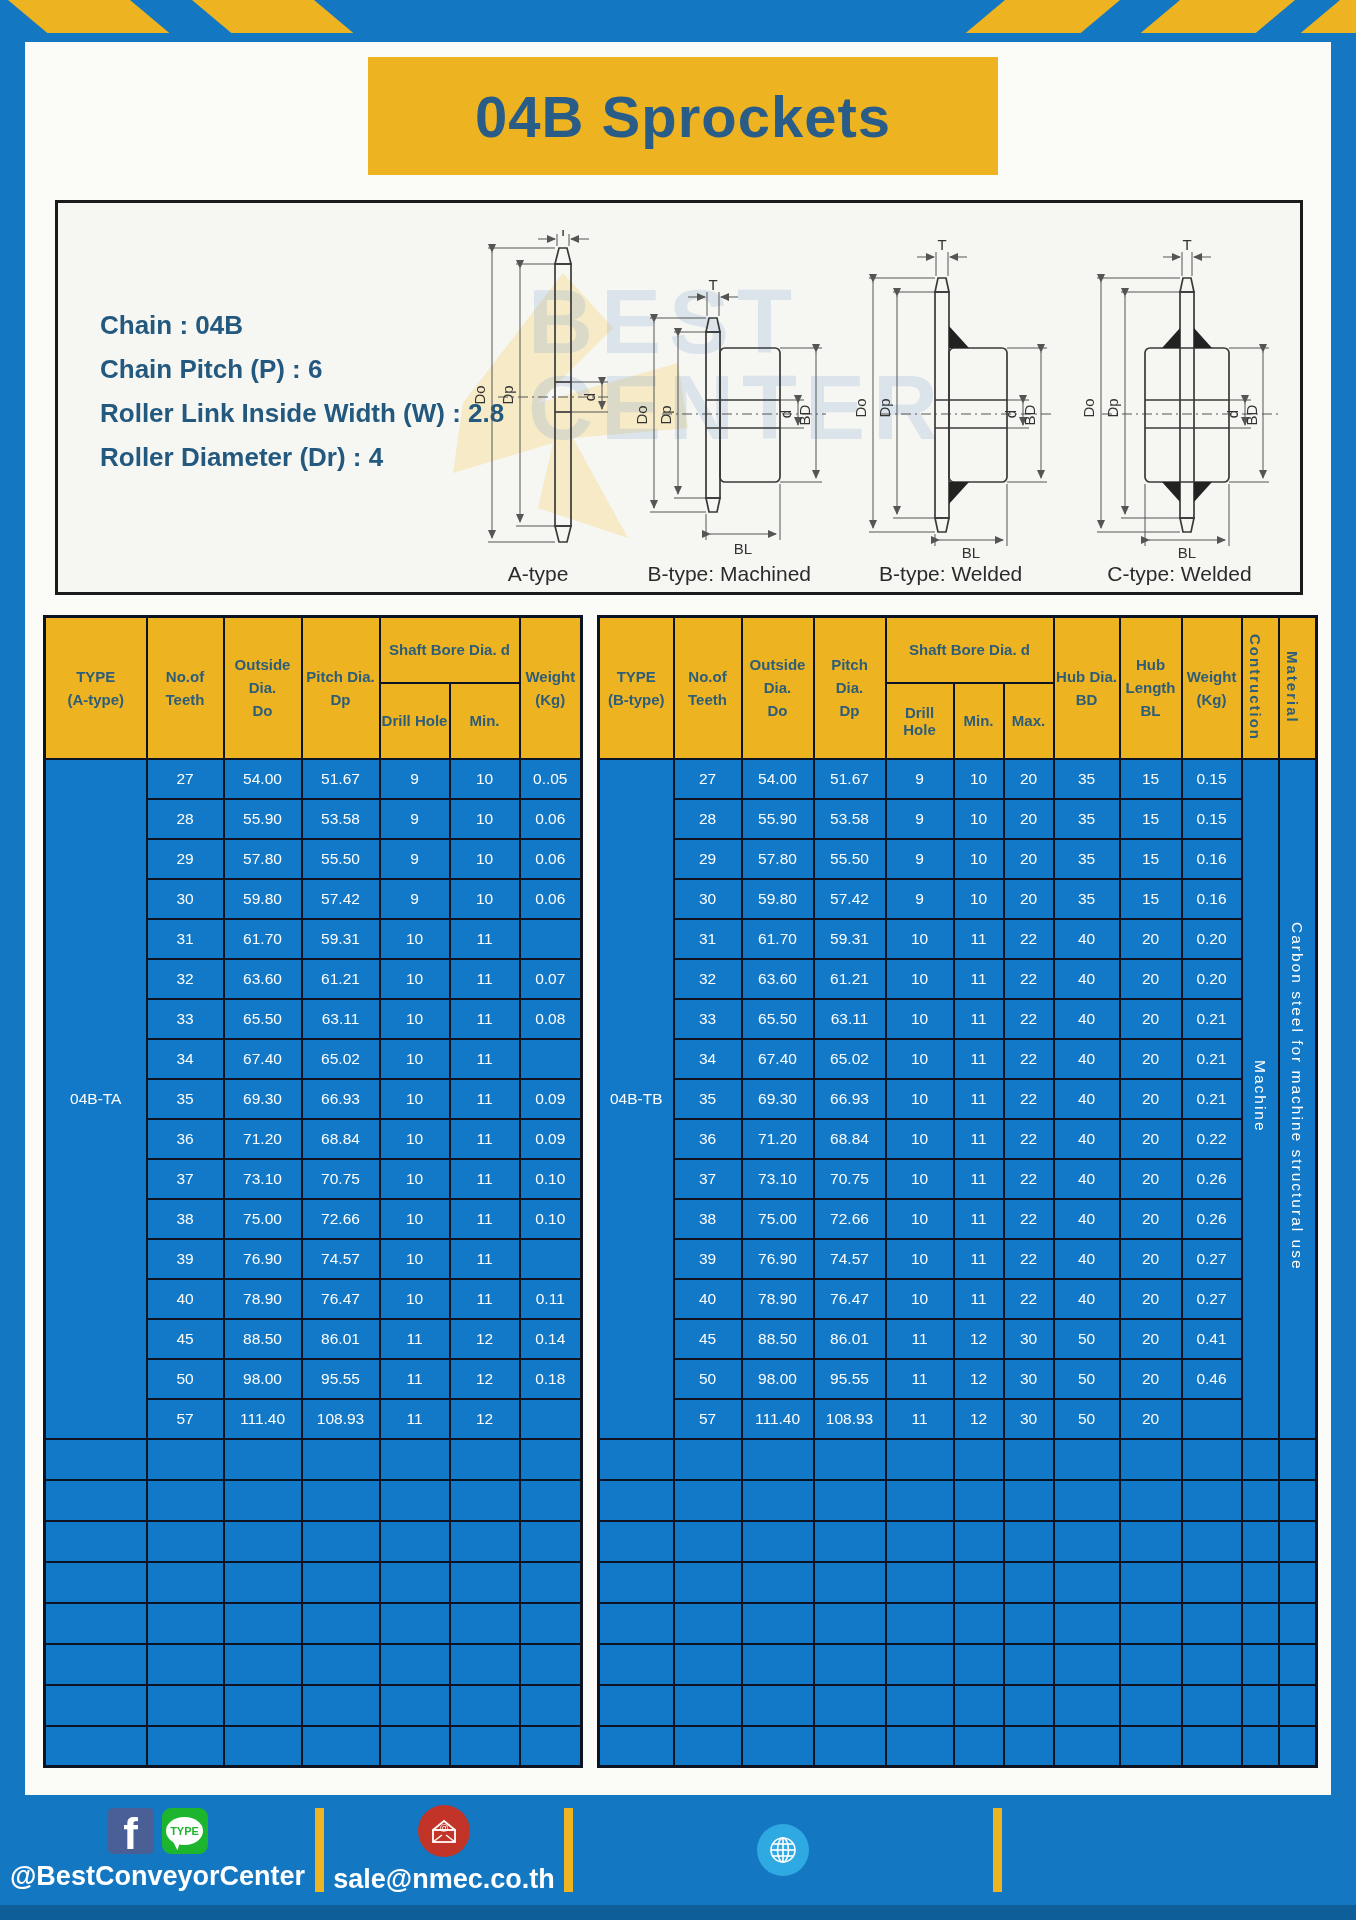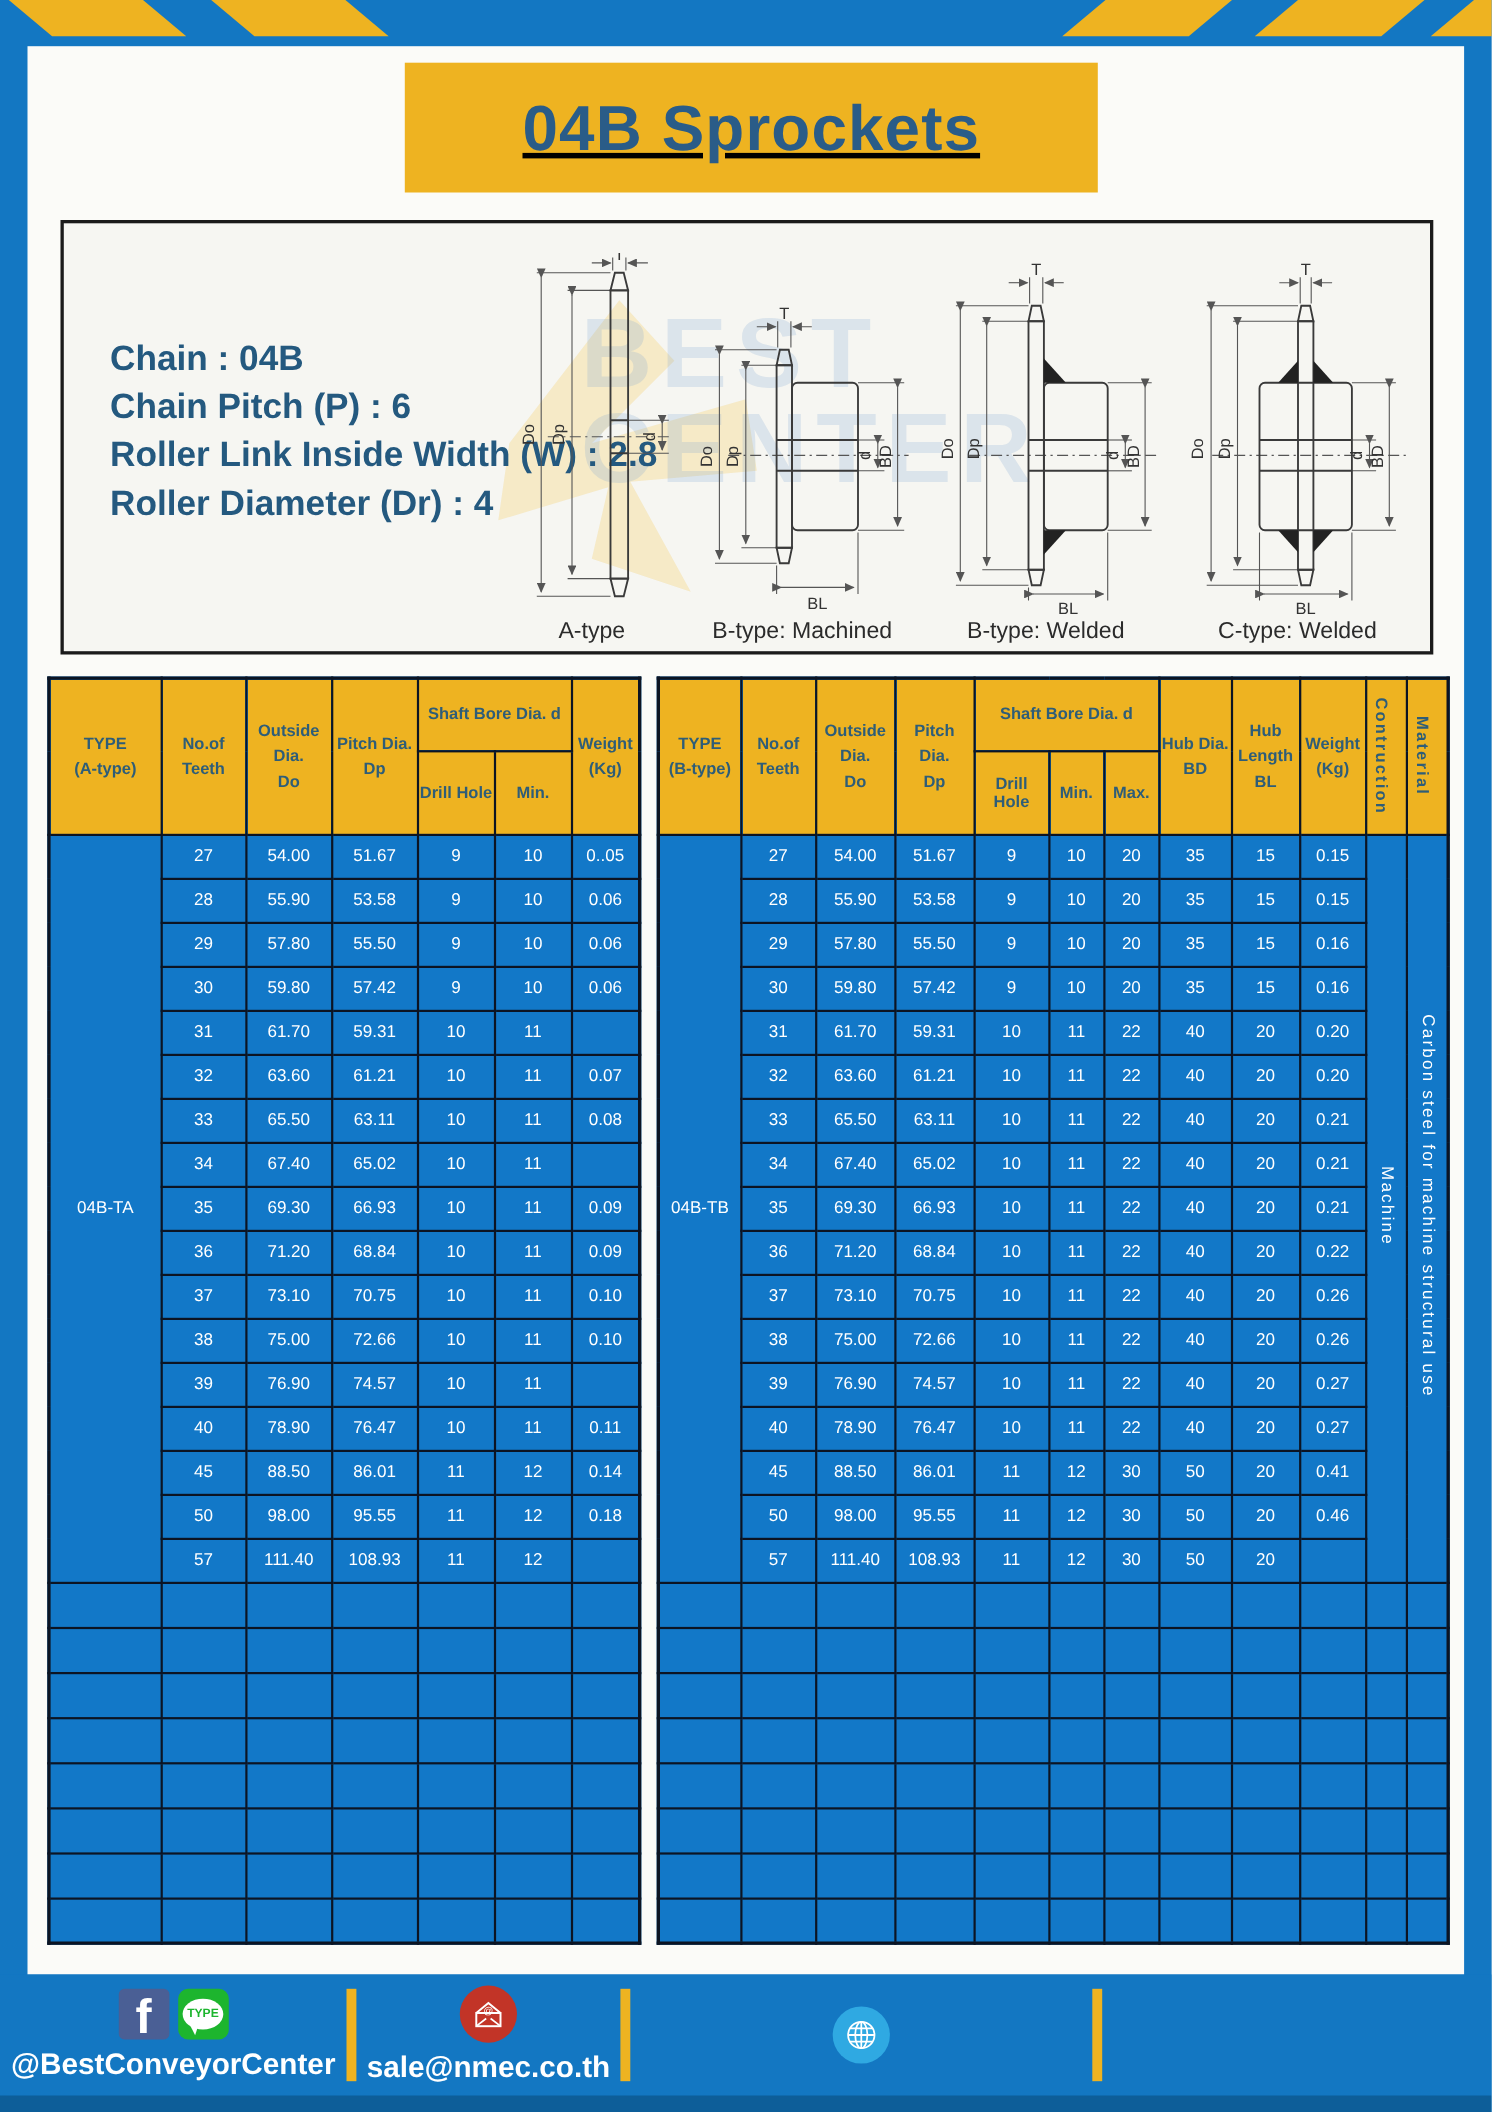--- a/index.html
+++ b/index.html
@@ -9,28 +9,28 @@
   
   .top-band { position:absolute; top:0; left:0; width:100%; height:42px; overflow:hidden; }
   .stripe { position:absolute; top:0; height:33px; background:#eeb321; transform-origin:0 0; }
   .stripe.l { transform:skewX(50deg); }
   .stripe.r { transform:skewX(-50deg); }
 
   
   .white-area { position:absolute; left:25px; top:42px; width:1306px; height:1753px; background:#fbfbf8; }
 
   .title-banner { position:absolute; left:343px; top:15px; width:630px; height:118px; background:#eeb321;
-                  display:flex; align-items:center; justify-content:center;text-decoration:underline; }
+                  display:flex; align-items:center; justify-content:center; }
   .title-banner h1 { font-size:58px; font-weight:bold; color:#2a5c88; letter-spacing:1px; }
 
   
   .spec-box { position:absolute; left:30px; top:158px; width:1248px; height:395px; background:#f6f6f2;
               border:3px solid #1b1b1b; overflow:hidden; }
   .specs { position:absolute; left:42px; top:100px; list-style:none; }
-  .specs li { font-size:32px; font-weight:bold; color:#24597f; line-height:44px; white-space:nowrap; }
+  .specs li { font-size:26px; font-weight:bold; color:#24597f; line-height:44px; white-space:nowrap; }
 
   .watermark { position:absolute; left:470px; top:40px; width:620px; pointer-events:none;margin-top:36px; }
   .watermark span { display:block; font-size:90px; font-weight:bold; letter-spacing:8px;
                     color:rgba(125,162,208,0.22); line-height:86px; }
   .wm-shape { position:absolute; left:385px; top:40px; pointer-events:none; }
 
   .diagrams { position:absolute; left:400px; top:8px; right:8px; bottom:6px;
               display:flex; justify-content:space-between; align-items:flex-end; }
   .diag { display:flex; flex-direction:column; align-items:center; }
   .diag figcaption { font-size:21px; color:#2b2b2b; margin-top:2px; }

